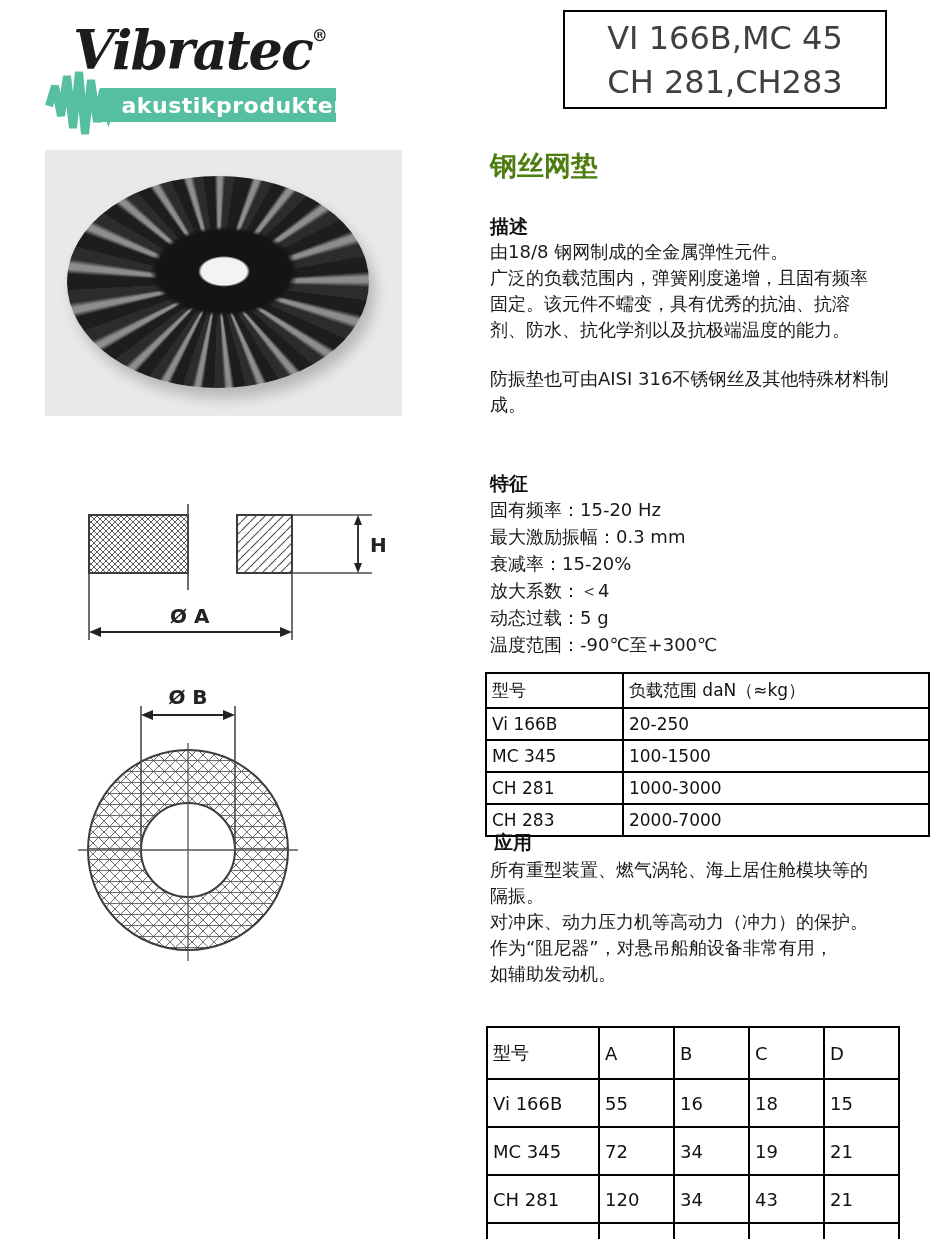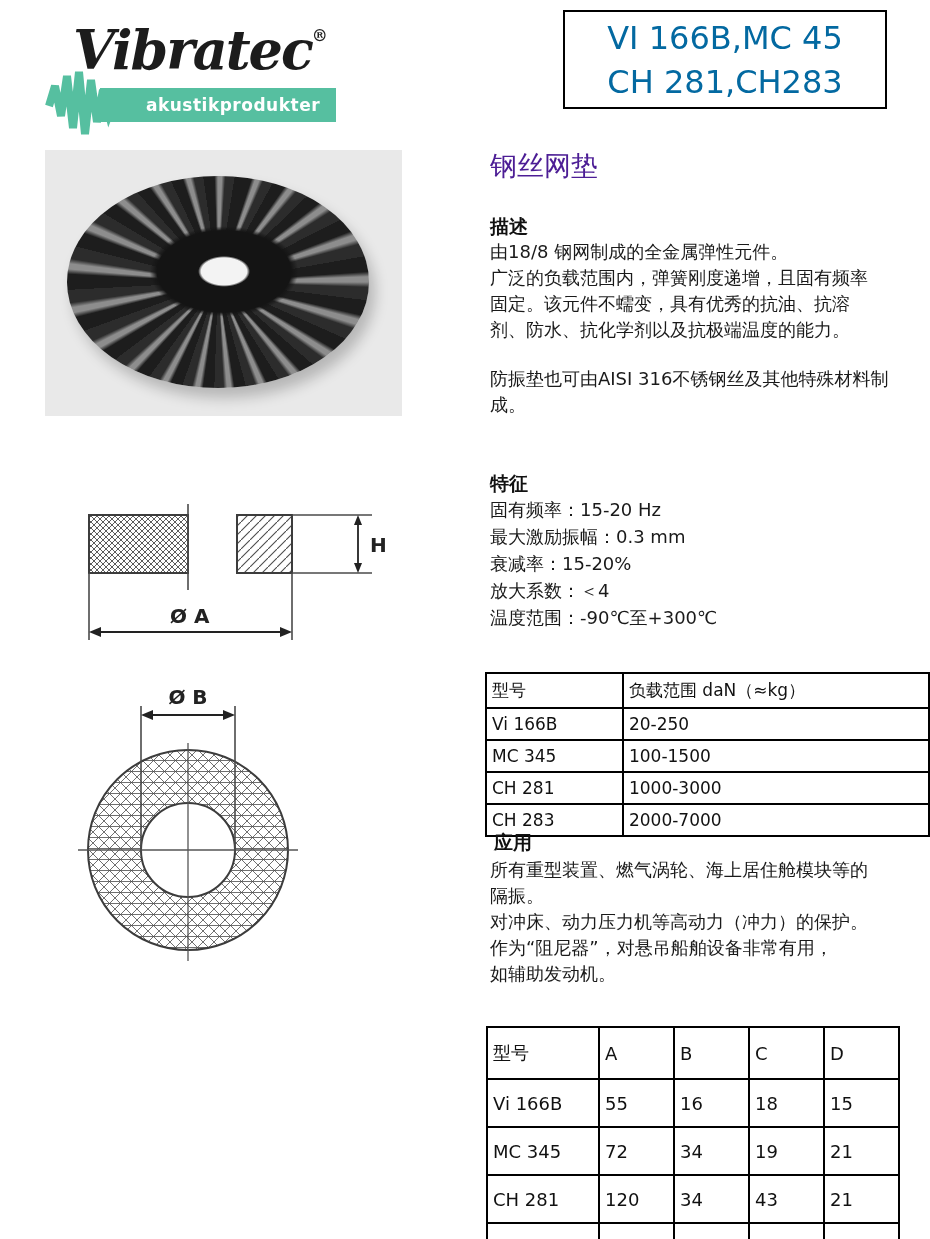--- a/index.html
+++ b/index.html
@@ -19,46 +19,46 @@
     font-style:italic;font-weight:700;font-size:54px;letter-spacing:-2px;
     color:#1c1c1c;white-space:nowrap;
   }
   .logo-brand sup{font-size:16px;font-style:normal;letter-spacing:0;vertical-align:28px;}
   .logo-banner{
     position:absolute;left:55px;top:76px;width:206px;height:34px;
     display:flex;align-items:center;justify-content:center;
     padding-left:30px;box-sizing:content-box;
   }
   .logo-banner-label{
-    color:#ffffff;font-weight:bold;font-size:17px;letter-spacing:0.5px;
+    color:#ffffff;font-weight:bold;font-size:22px;letter-spacing:0.5px;
     position:relative;z-index:2;white-space:nowrap;
   }
   .logo-zigzag{position:absolute;left:0px;top:58px;width:110px;height:70px;}
   
   .title-box{
     position:absolute;left:563px;top:10px;width:324px;height:99px;
     border:2px solid #000;box-sizing:border-box;
     display:flex;flex-direction:column;align-items:center;justify-content:center;
-    font-size:32px;line-height:44px;color:#0369a1;
+    font-size:32px;line-height:44px;color:#404040;
   }
   
   .photo{
     position:absolute;left:45px;top:150px;width:357px;height:266px;
     background:#e9e9e9;overflow:hidden;
   }
   .torus{
     position:absolute;left:22px;top:26px;width:302px;height:212px;border-radius:50%;
     background:
       radial-gradient(ellipse 13% 11% at 52% 45%, #f3f3f3 0 58%, rgba(0,0,0,0) 66%),
       radial-gradient(ellipse 30% 26% at 52% 45%, #141414 0 74%, rgba(0,0,0,0) 82%),
       repeating-conic-gradient(from 12deg, #1d1d1d 0deg 6deg, #8d8d8d 8deg 10deg, #2c2c2c 12deg 17deg);
     box-shadow:6px 10px 14px rgba(0,0,0,0.22);
   }
   
-  .product-title{position:absolute;left:490px;top:148px;font-size:27px;font-weight:400;color:#4c1d95;text-align:right;}
+  .product-title{position:absolute;left:490px;top:148px;font-size:27px;font-weight:700;color:#4d7c0f;text-align:right;}
   .sec-heading{position:absolute;font-size:19px;font-weight:bold;color:#111;}
   .textblock{position:absolute;left:490px;width:436px;font-size:18px;line-height:26px;color:#1a1a1a;}
   .textblock div{white-space:nowrap;}
   .features .line{line-height:27px;}
   
   table{border-collapse:collapse;background:#fff;}
   th,td{border:2px solid #000;text-align:left;vertical-align:middle;font-weight:400;color:#111;padding:5px;}
   .load-table{position:absolute;left:485px;top:672px;}
   .load-table th,.load-table td{font-size:17px;height:20px;}
   .load-table .col-model{width:126px;}
@@ -113,20 +113,21 @@
     <div>防振垫也可由AISI 316不锈钢丝及其他特殊材料制</div>
     <div>成。</div>
   </div>
 
   <div class="sec-heading" style="left:490px;top:471px;">特征</div>
   <div class="textblock features" style="top:496px;">
     <div class="line">固有频率：15-20 Hz</div>
     <div class="line">最大激励振幅：0.3 mm</div>
     <div class="line">衰减率：15-20%</div>
     <div class="line">放大系数：＜4</div>
+    <div class="line">动态过载：5 g</div>
     <div class="line">温度范围：-90℃至+300℃</div>
   </div>
 
   <table class="load-table">
     <tbody>
         <tr>
       <th class="col-model">型号</th>
       <th class="col-range">负载范围 daN（≈kg）</th>
     </tr>
     <tr>

